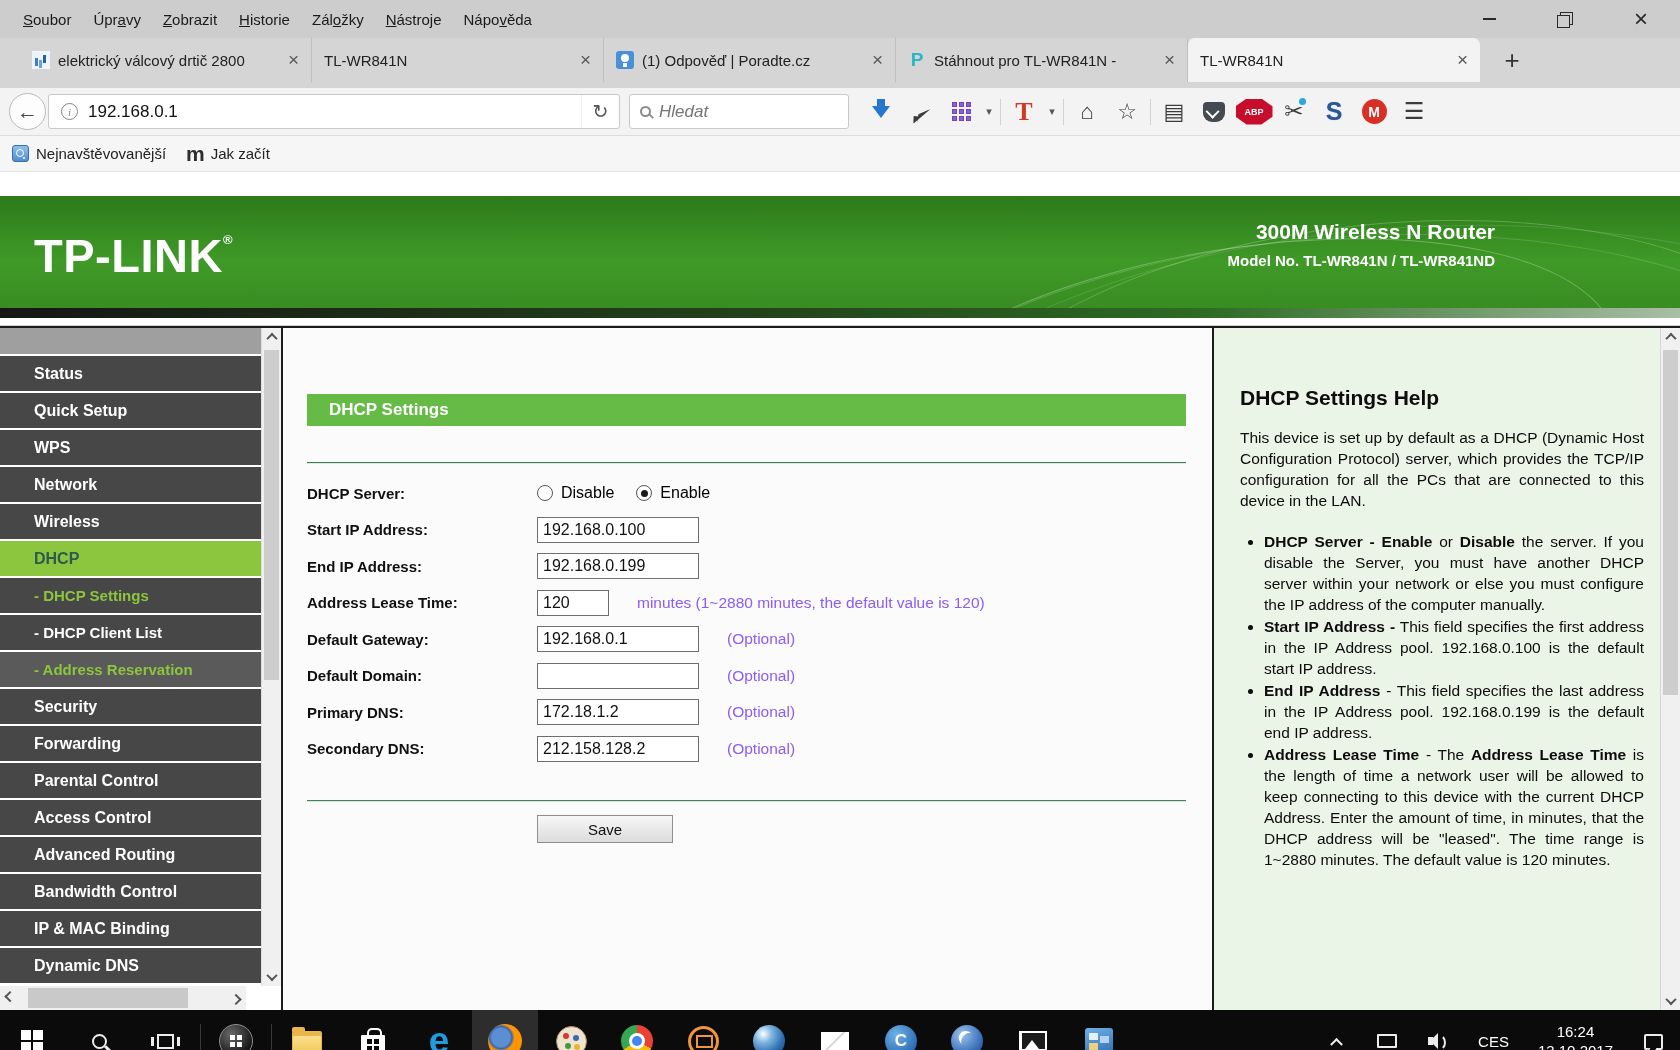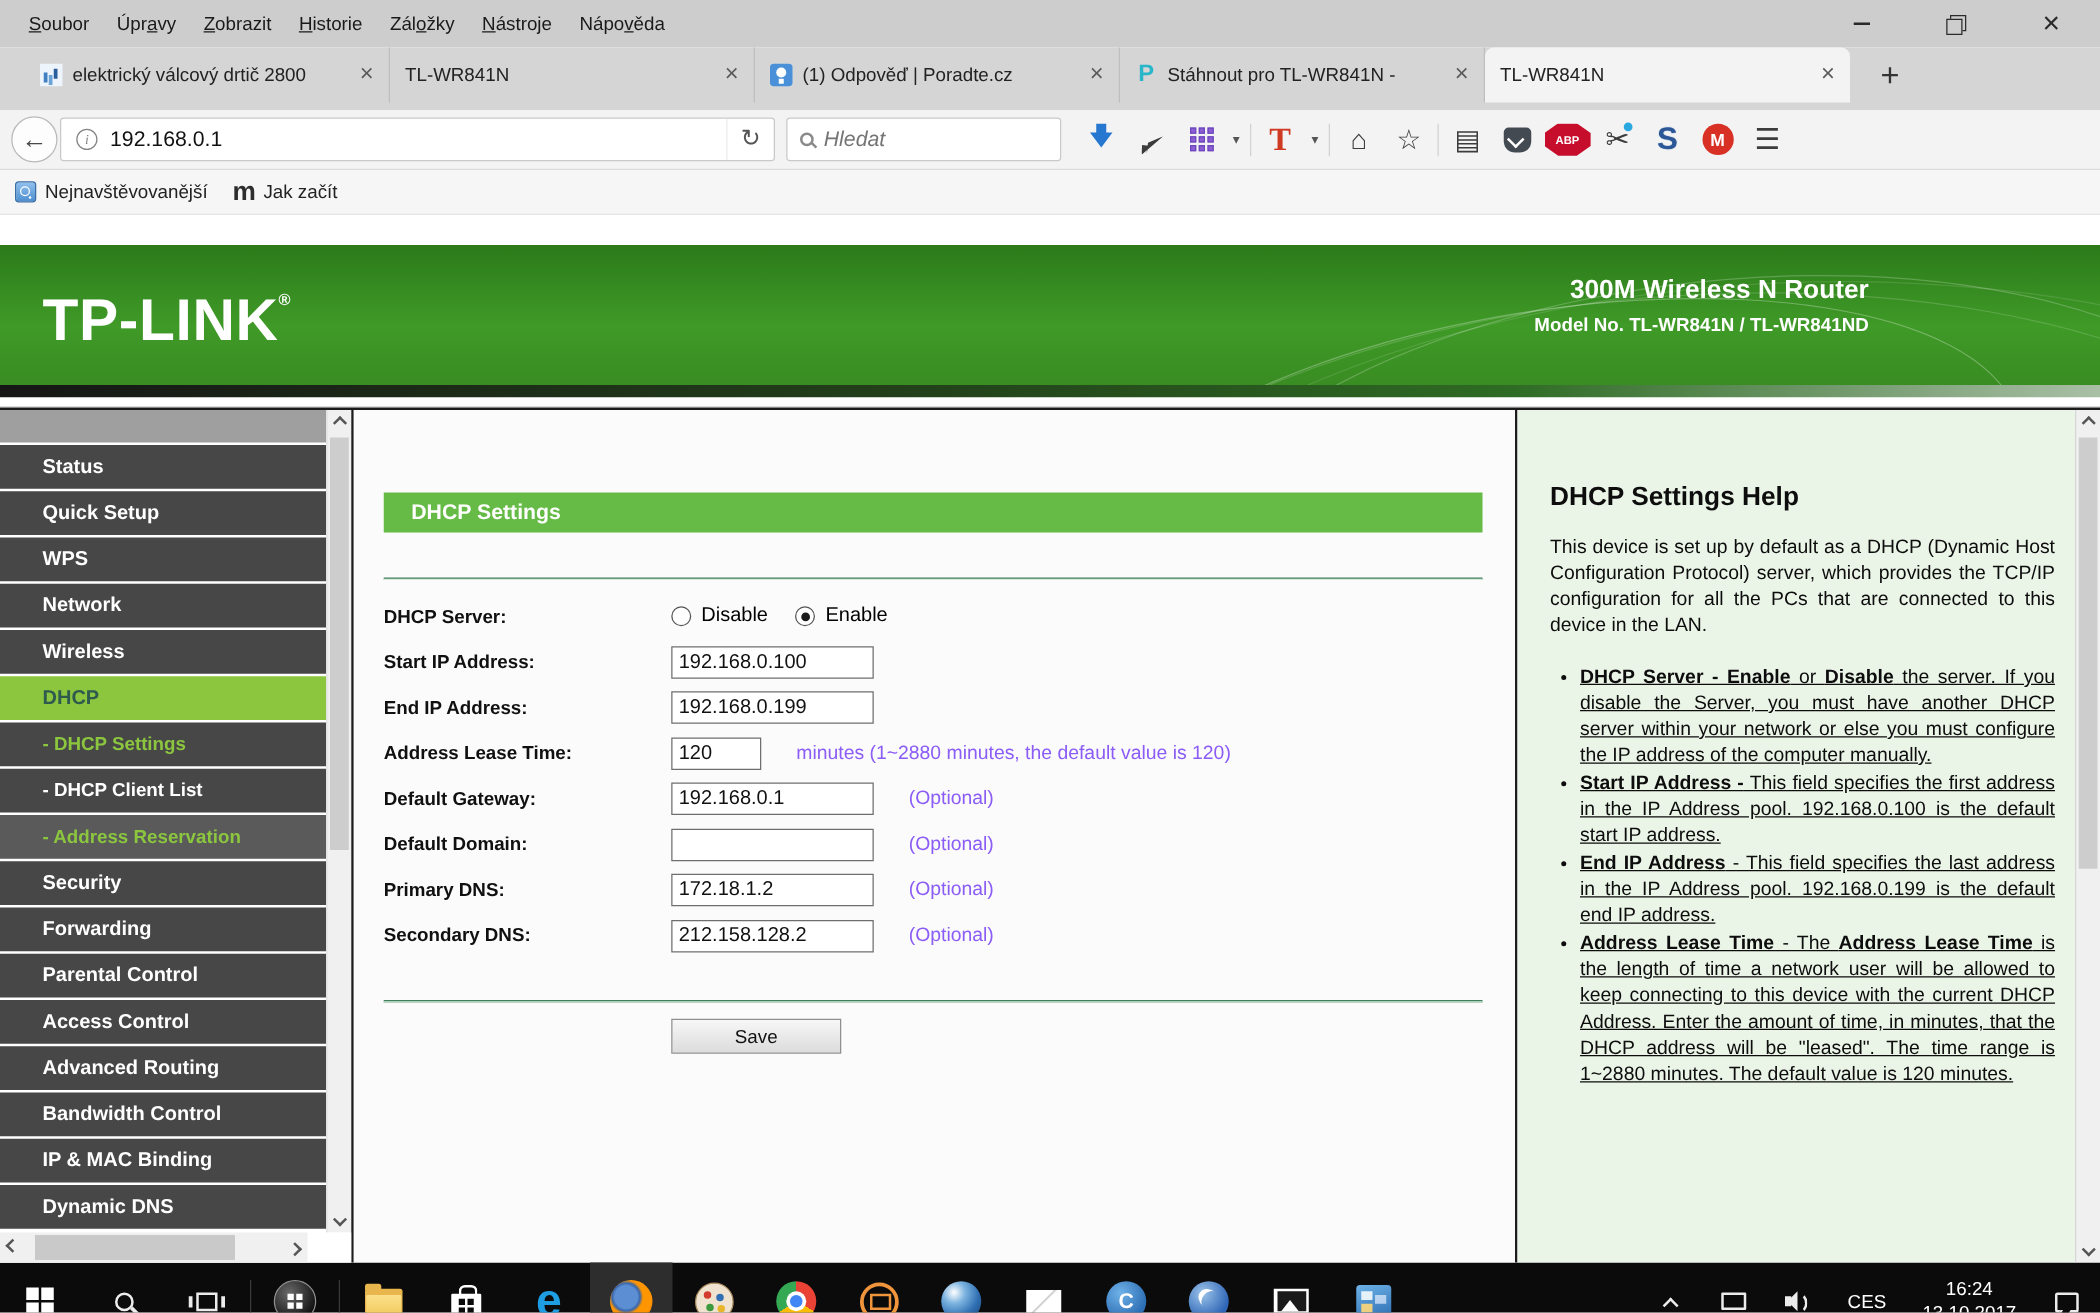--- a/index.html
+++ b/index.html
@@ -127,21 +127,21 @@
   .radio { width:16px; height:16px; border:1px solid #555; border-radius:50%; background:#fff; display:inline-block; position:relative; flex:0 0 auto; }
   .radio.sel::after { content:''; position:absolute; left:3.5px; top:3.5px; width:7px; height:7px; border-radius:50%; background:#1b1b1b; }
   .radio-label { font-size:16px; margin:0 22px 0 8px; }
   .save-row { margin-top:13px; }
   .save-btn { margin-left:230px; width:136px; height:28px; background:linear-gradient(#f7f7f7,#dcdcdc); border:1px solid #8f8f8f; font-size:15px; color:#111; font-family:inherit; }
 
   .help-frame { width:446px; background:#EAF4E7; padding:58px 16px 0 26px; overflow:hidden; }
   .help-title { font-size:21px; font-weight:bold; color:#0d0d0d; }
   .help-intro { margin-top:17px; font-size:15.5px; line-height:21px; text-align:justify; color:#0d0d0d; }
   .help-list { margin-top:20px; padding-left:24px; }
-  .help-list li { font-size:15.5px; line-height:21px; text-align:justify; color:#0d0d0d; margin-bottom:1px;text-decoration:underline; }
+  .help-list li { font-size:15.5px; line-height:21px; text-align:justify; color:#0d0d0d; margin-bottom:1px; }
   .help-scrollcol { width:20px; background:#f0f0f0; border-left:1px solid #d6d6d6; position:relative; }
   .help-thumb { position:absolute; left:2px; right:2px; top:22px; height:345px; background:#cdcdcd; }
 
   
   .taskbar { height:62px; background:#0b0b0b; display:flex; align-items:stretch; }
   .tbtn { width:66px; display:flex; align-items:center; justify-content:center; position:relative; flex:0 0 auto; }
   .tbtn.run::after { content:''; position:absolute; bottom:0; left:13px; right:13px; height:3px; background:#4DB2E8; }
   .tbtn.activeapp { background:#2d2d2d; }
   .tbtn.activeapp::after { content:''; position:absolute; bottom:0; left:0; right:0; height:3px; background:#4DB2E8; }
   .tsep { width:1px; background:#3a3a3a; margin:14px 2px; flex:0 0 auto; }

